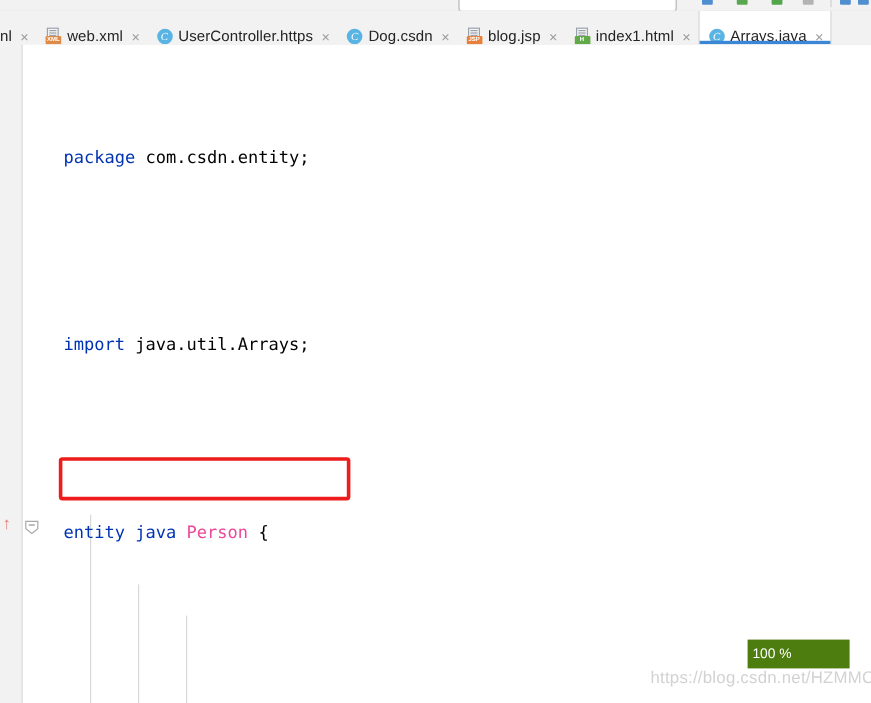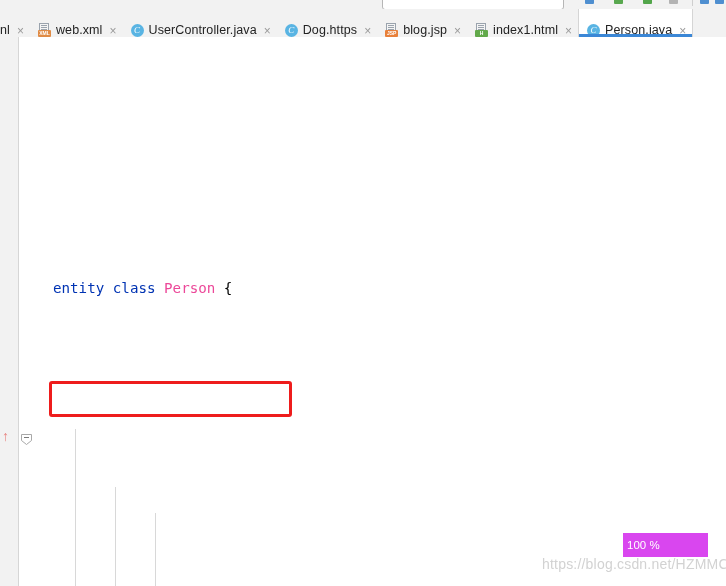--- a/index.html
+++ b/index.html
@@ -225,21 +225,21 @@
     border-radius: 3px;
     box-sizing: border-box;
     pointer-events: none;
   }
 
   
   .zoom-badge {
     position: absolute;
     left: 623px; top: 533px;
     width: 85px; height: 24px;
-    background: #d946ef;
+    background: #4d7c0f;
     color: #ffffff;
     font-size: 11.5px;
     line-height: 24px;
     padding-left: 4px;
     box-sizing: border-box;
     font-family: "Liberation Sans", sans-serif;
   }
   .watermark {
     position: absolute;
     left: 517px; top: 556px;
@@ -276,27 +276,27 @@
     <span class="tab-icon ic-file">
       <span class="sheet"></span>
       <span class="badge badge-xml">XML</span>
     </span>
     <span class="tab-label">web.xml</span>
     <span class="tab-close">×</span>
   </div>
 
   <div class="tab">
     <span class="tab-icon ic-java">C</span>
-    <span class="tab-label">UserController.java</span>
+    <span class="tab-label">UserController.https</span>
     <span class="tab-close">×</span>
   </div>
 
   <div class="tab">
     <span class="tab-icon ic-java">C</span>
-    <span class="tab-label">Dog.https</span>
+    <span class="tab-label">Dog.csdn</span>
     <span class="tab-close">×</span>
   </div>
 
   <div class="tab">
     <span class="tab-icon ic-file">
       <span class="sheet"></span>
       <span class="badge badge-jsp">JSP</span>
     </span>
     <span class="tab-label">blog.jsp</span>
     <span class="tab-close">×</span>
@@ -306,21 +306,21 @@
     <span class="tab-icon ic-file">
       <span class="sheet"></span>
       <span class="badge badge-html">H</span>
     </span>
     <span class="tab-label">index1.html</span>
     <span class="tab-close">×</span>
   </div>
 
   <div class="tab active">
     <span class="tab-icon ic-java">C</span>
-    <span class="tab-label">Person.java</span>
+    <span class="tab-label">Arrays.java</span>
     <span class="tab-close">×</span>
   </div>
 
 </div>
 
 <div class="editor">
 
   <div class="gutter"></div>
   <div class="gutter2"></div>
 
@@ -331,23 +331,25 @@
       <line x1="4" y1="4.5" x2="9" y2="4.5" stroke="#7a7a7a" stroke-width="1"></line>
     </svg>
   </span>
 
   <div class="iguide" style="left:75px; top:392px; height:157px;"></div>
   <div class="iguide" style="left:115px; top:450px; height:99px;"></div>
   <div class="iguide" style="left:155px; top:476px; height:73px;"></div>
 
   <div class="code">
 
+    <div class="ln"><span class="kw">package</span> <span class="pkg">com.csdn.entity;</span></div>
     <div class="ln">&nbsp;</div>
+    <div class="ln"><span class="kw">import</span> <span class="pkg">java.util.Arrays;</span></div>
     <div class="ln">&nbsp;</div>
-    <div class="ln"><span class="kw">entity</span> <span class="kw">class</span> <span class="type">Person</span> <span class="op">{</span></div>
+    <div class="ln"><span class="kw">entity</span> <span class="kw">java</span> <span class="type">Person</span> <span class="op">{</span></div>
     <div class="ln">&nbsp;</div>
     
     
     
     
     
     
     
     
     

